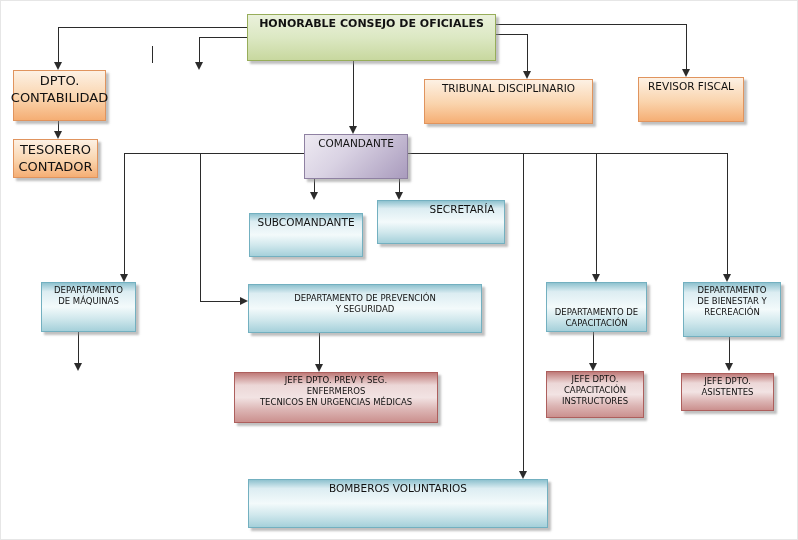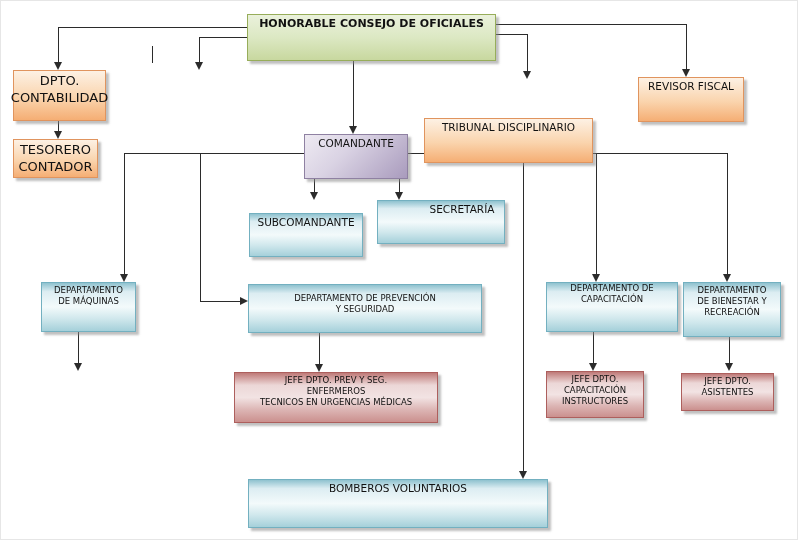--- a/index.html
+++ b/index.html
@@ -104,21 +104,21 @@
   <div class="node green" style="left:246px;top:13px;width:249px;height:47px;">
     <span>HONORABLE CONSEJO DE OFICIALES</span>
   </div>
 
   <div class="node orange fs-md" style="left:12px;top:69px;width:93px;height:51px;">
     <span>DPTO.
 CONTABILIDAD</span>
   </div>
 
 
-  <div class="node orange fs-lg" style="left:423px;top:78px;width:169px;height:45px;margin-top:39px;">
+  <div class="node orange fs-lg" style="left:423px;top:78px;width:169px;height:45px;">
     <span>TRIBUNAL DISCIPLINARIO</span>
   </div>
 
   <div class="node orange fs-lg" style="left:637px;top:76px;width:106px;height:45px;">
     <span>REVISOR FISCAL</span>
   </div>
 
   <div class="node orange fs-md" style="left:12px;top:138px;width:85px;height:39px;">
     <span>TESORERO
 CONTADOR</span>
@@ -139,21 +139,21 @@
   <div class="node blue fs-sm" style="left:40px;top:281px;width:95px;height:50px;">
     <span>DEPARTAMENTO
 DE MÁQUINAS</span>
   </div>
 
   <div class="node blue fs-sm" style="left:247px;top:283px;width:234px;height:49px;align-items:flex-start;padding-top:8px;">
     <span>DEPARTAMENTO DE PREVENCIÓN
 Y SEGURIDAD</span>
   </div>
 
-  <div class="node blue fs-sm" style="left:545px;top:281px;width:132px;height:50px;align-items:flex-start;padding-top:0;">
+  <div class="node blue fs-sm" style="left:545px;top:281px;width:101px;height:50px;align-items:flex-start;padding-top:24px;">
     <span>DEPARTAMENTO DE
 CAPACITACIÓN</span>
   </div>
 
   <div class="node blue fs-sm" style="left:682px;top:281px;width:98px;height:55px;">
     <span>DEPARTAMENTO
 DE BIENESTAR Y
 RECREACIÓN</span>
   </div>
 

